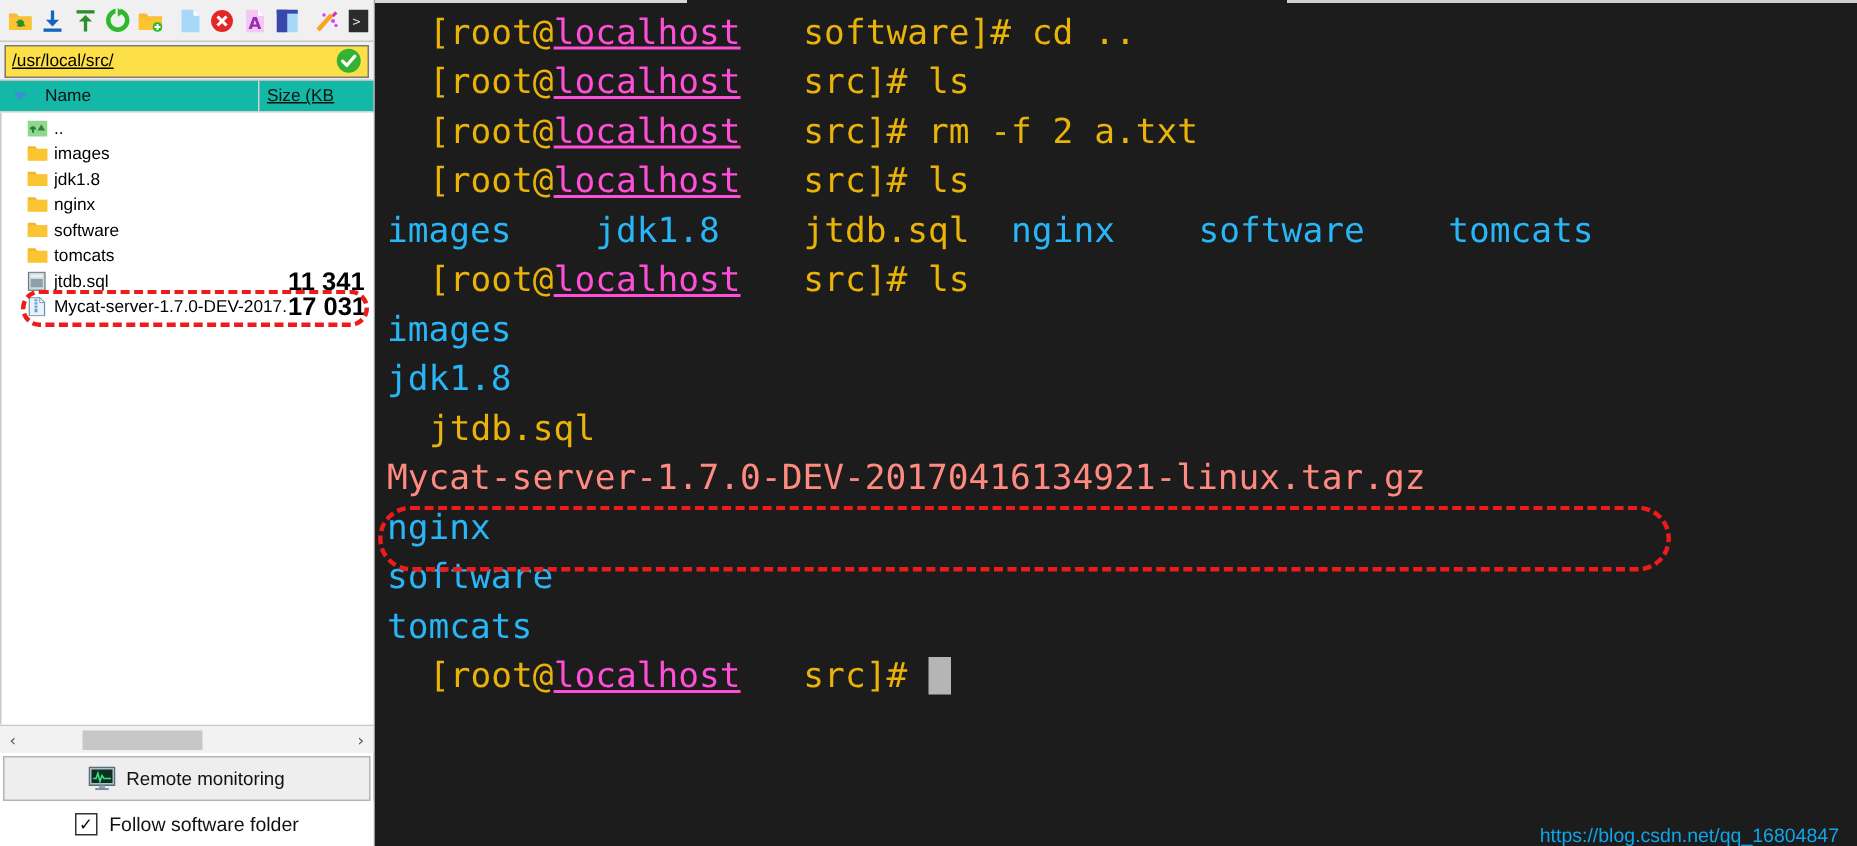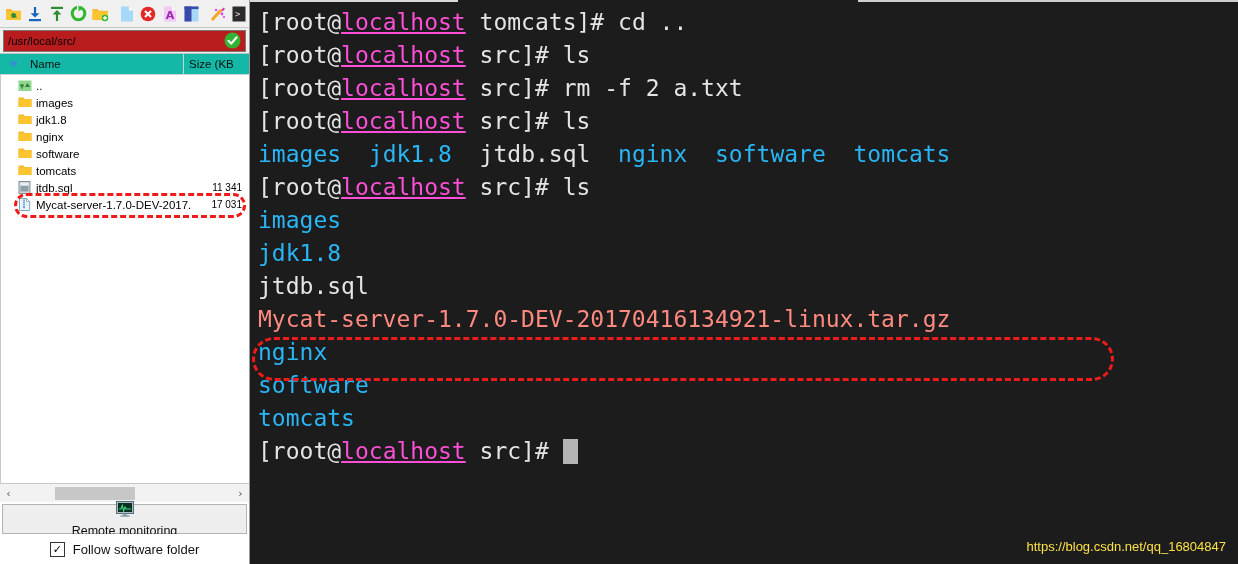--- a/index.html
+++ b/index.html
@@ -36,61 +36,62 @@
 
   
   .addrwrap{
     height:26px;box-sizing:border-box;
     padding:2px 3px 2px 3px;background:#f0f0f0;
     border-bottom:1px solid #c0c0c0;
     display:flex;align-items:center;
   }
   .addrbox{
     flex:1;height:22px;box-sizing:border-box;
-    background:#b91c1c;border:1px solid #7a7a7a;
+    background:#fde047;border:1px solid #7a7a7a;
     display:flex;align-items:center;
     padding:0 2px 0 4px;
     font-size:11.5px;color:#000;
     position:relative;
+    text-decoration:underline;
   }
   .addrtext{flex:1;white-space:nowrap;overflow:hidden;line-height:20px;}
   .okbadge{width:17px;height:17px;flex:0 0 17px;margin-right:2px;}
 
   
   .colhead{
     height:21px;box-sizing:border-box;
     background:#14b8a6;
     border-bottom:1px solid #d0d0d0;
     display:flex;align-items:center;
     font-size:11.5px;color:#111;
     position:relative;
   }
   .ch-sortarrow{width:26px;display:flex;align-items:center;justify-content:center;}
   .ch-name{flex:1;padding-left:4px;}
   .ch-size{
-    width:66px;padding-left:5px;box-sizing:border-box;
+    width:77px;padding-left:5px;box-sizing:border-box;
     border-left:1px solid #cfcfcf;height:100%;line-height:20px;
-    white-space:nowrap;overflow:hidden;
+    white-space:nowrap;overflow:hidden;text-decoration:underline;
   }
 
   
   .filelist{
     flex:1;background:#fff;overflow:hidden;position:relative;
     padding-top:2px;
   }
   .filerow{
     height:17px;display:flex;align-items:center;
     font-size:11.5px;color:#000;
     padding-left:18px;box-sizing:border-box;
     position:relative;
   }
   .ficon{width:14px;height:13px;flex:0 0 14px;margin-right:4px;display:block;}
   .fname{flex:1;white-space:nowrap;overflow:hidden;line-height:16px;}
   .fsize{width:57px;text-align:right;padding-right:7px;box-sizing:border-box;
-         white-space:nowrap;font-size:10px;}
+         white-space:nowrap;font-size:17px;font-weight:bold;}
 
   
   .panel-vline{
     position:absolute;left:0px;top:0;bottom:0;width:1px;background:#c9c9c9;
   }
 
   
   .hscroll{
     height:19px;box-sizing:border-box;
     background:#f2f2f2;border-top:1px solid #c8c8c8;
@@ -99,21 +100,21 @@
   .hs-arrow{width:17px;height:17px;display:flex;align-items:center;justify-content:center;
             font-size:11px;color:#555;font-family:"DejaVu Sans",sans-serif;}
   .hs-track{flex:1;height:13px;background:#f2f2f2;position:relative;}
   .hs-thumb{position:absolute;left:38px;top:0;width:80px;height:13px;background:#c7c7c7;}
 
   
   .rm-btn{
     height:30px;margin:2px 2px 0 2px;box-sizing:border-box;
     background:#eeeeee;border:1px solid #b4b4b4;
     display:flex;align-items:center;justify-content:center;gap:7px;
-    font-size:12.5px;color:#111;flex-direction:column;
+    font-size:12.5px;color:#111;
   }
   .rm-icon{width:18px;height:16px;display:block;}
 
   
   .follow{
     height:30px;display:flex;align-items:center;justify-content:center;gap:8px;
     background:#ffffff;font-size:13px;color:#111;
   }
   .cbox{
     width:13px;height:13px;border:1px solid #333;background:#fff;
@@ -134,31 +135,31 @@
     position:absolute;left:608px;top:0;width:380px;height:2px;background:#cfcfcf;
   }
   .tline{
     height:33px;line-height:33px;
     font-family:"DejaVu Sans Mono","Liberation Mono",monospace;
     font-size:23px;
     white-space:pre;
     color:#e8e8e8;
     letter-spacing:0px;
   }
-  .c-white{color:#e5e5e5;}
+  .c-white{color:#eab308;margin-left:28px;}
   .c-magenta{color:#ff4fd8;text-decoration:underline;}
   .c-cyan{color:#29b6f6;}
   .c-salmon{color:#ff8a80;}
   .cursor{display:inline-block;width:15px;height:25px;background:#b5b5b5;
           vertical-align:-5px;}
 
   
   .watermark{
-    position:absolute;right:12px;bottom:10px;
-    font-size:13px;color:#fde047;
+    position:absolute;right:12px;bottom:0;
+    font-size:13px;color:#0ea5e9;
     font-family:"Liberation Sans",sans-serif;
   }
 
   
   .anno{
     position:absolute;
     border:3px dashed #ee1b1b;
     border-radius:22px;
     pointer-events:none;
     box-sizing:border-box;
@@ -401,21 +402,21 @@
       <span class="cbox">✓</span>
       <span>Follow software folder</span>
     </div>
 
   </div>
 
   <div id="terminal">
     <div class="term-topline"></div>
     <div class="term-topline2"></div>
     <div id="term-lines">
-        <div class="tline"><span class="c-white">[root@</span><span class="c-magenta">localhost</span><span class="c-white"> tomcats]# cd ..</span></div>
+        <div class="tline"><span class="c-white">[root@</span><span class="c-magenta">localhost</span><span class="c-white"> software]# cd ..</span></div>
         <div class="tline"><span class="c-white">[root@</span><span class="c-magenta">localhost</span><span class="c-white"> src]# ls</span></div>
         <div class="tline"><span class="c-white">[root@</span><span class="c-magenta">localhost</span><span class="c-white"> src]# rm -f 2 a.txt</span></div>
         <div class="tline"><span class="c-white">[root@</span><span class="c-magenta">localhost</span><span class="c-white"> src]# ls</span></div>
         <div class="tline"><span class="c-cyan">images</span><span class="c-white">  </span><span class="c-cyan">jdk1.8</span><span class="c-white">  jtdb.sql  </span><span class="c-cyan">nginx</span><span class="c-white">  </span><span class="c-cyan">software</span><span class="c-white">  </span><span class="c-cyan">tomcats</span></div>
         <div class="tline"><span class="c-white">[root@</span><span class="c-magenta">localhost</span><span class="c-white"> src]# ls</span></div>
         <div class="tline"><span class="c-cyan">images</span></div>
         <div class="tline"><span class="c-cyan">jdk1.8</span></div>
         <div class="tline"><span class="c-white">jtdb.sql</span></div>
         <div class="tline"><span class="c-salmon">Mycat-server-1.7.0-DEV-20170416134921-linux.tar.gz</span></div>
         <div class="tline"><span class="c-cyan">nginx</span></div>

